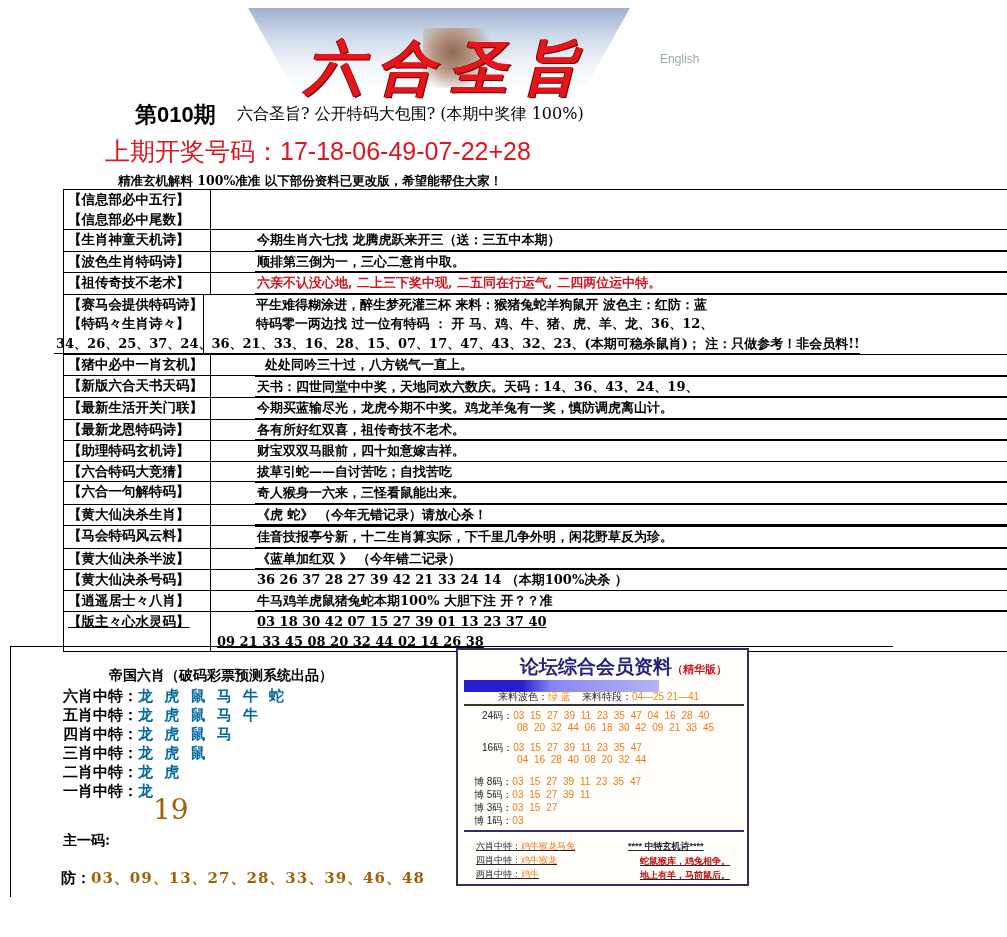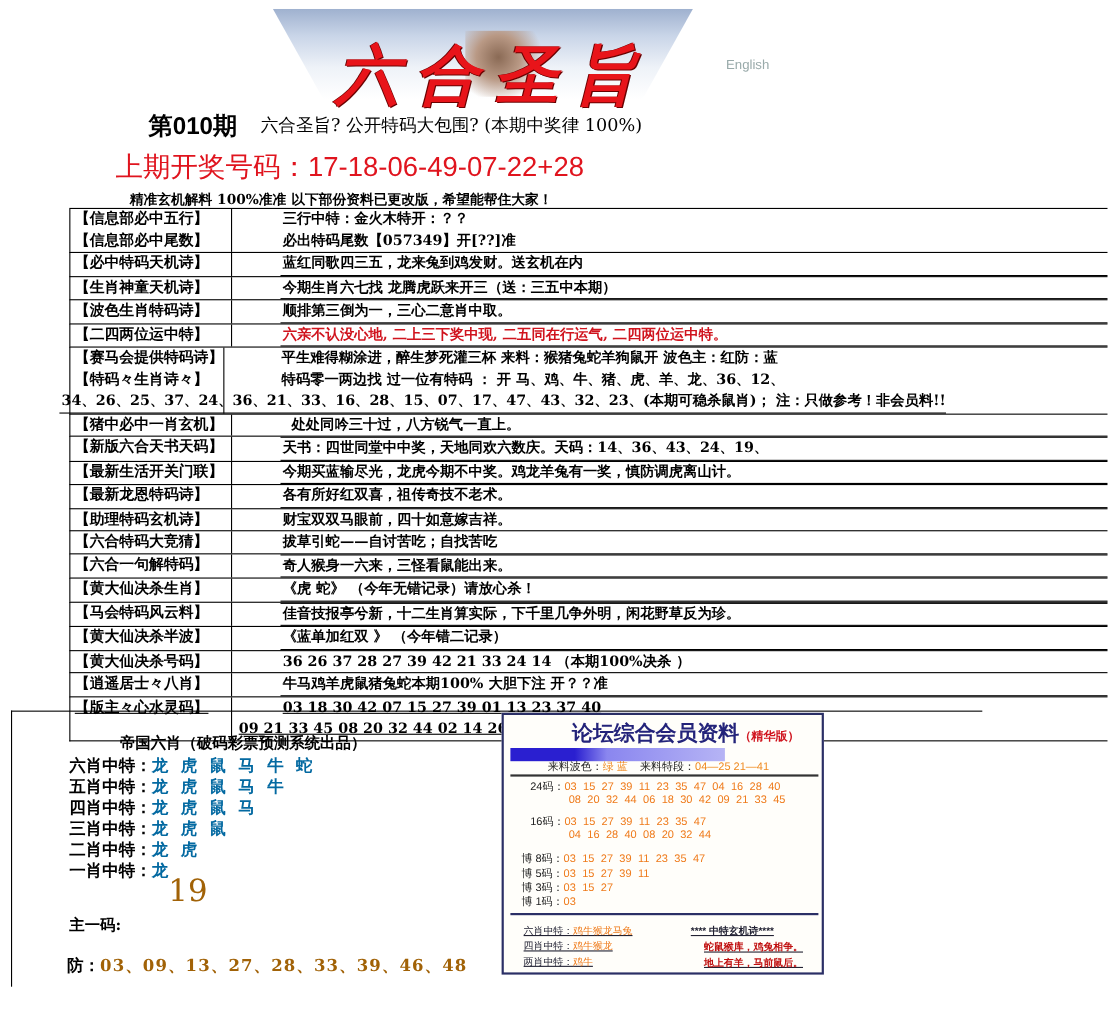--- a/index.html
+++ b/index.html
@@ -63,45 +63,35 @@
 <div id="subtitle" class="abs">六合圣旨? 公开特码大包围? (本期中奖律 100%)</div>
 <div id="last-draw" class="abs">上期开奖号码：17-18-06-49-07-22+28</div>
 <div id="notice" class="abs">精准玄机解料 100%准准      以下部份资料已更改版，希望能帮住大家！</div>
 
 <div id="main-table" class="abs">
   <div class="row nb" style="height:39px;">
     <div class="lab">
         <span class="lab-line">【信息部必中五行】</span>
         <span class="lab-line">【信息部必中尾数】</span>
       </div>
-    <div class="val">
-        <span class="c" style="border:none">三行中特：金火木特开：？？</span>
-        <span class="c">必出特码尾数【057349】开[??]准</span>
-      </div>
-  </div>
-  <div class="row" style="border-top:1px solid #000">
-    <div class="lab">【必中特码天机诗】</div>
-    <div class="val">
-        <span class="c">蓝红同歌四三五，龙来兔到鸡发财。送玄机在内</span>
-      </div>
   </div>
   <div class="row" style="border-top:1px solid #000">
     <div class="lab">【生肖神童天机诗】</div>
     <div class="val">
         <span class="c">今期生肖六七找 龙腾虎跃来开三（送：三五中本期）</span>
       </div>
   </div>
   <div class="row" style="border-top:1px solid #000">
     <div class="lab">【波色生肖特码诗】</div>
     <div class="val">
         <span class="c normal">顺排第三倒为一，三心二意肖中取。</span>
       </div>
   </div>
   <div class="row" style="border-top:1px solid #000">
-    <div class="lab">【二四两位运中特】</div>
+    <div class="lab">【祖传奇技不老术】</div>
     <div class="val">
         <span class="c red">六亲不认没心地, 二上三下奖中现, 二五同在行运气, 二四两位运中特。</span>
       </div>
   </div>
   <div class="row nb" style="border-top:1px solid #000">
     <div class="lab">
         <span class="lab-line">【赛马会提供特码诗】</span>
         <span class="lab-line">【特码々生肖诗々】</span>
         <span class="lab-line">&nbsp;</span>
       </div>

